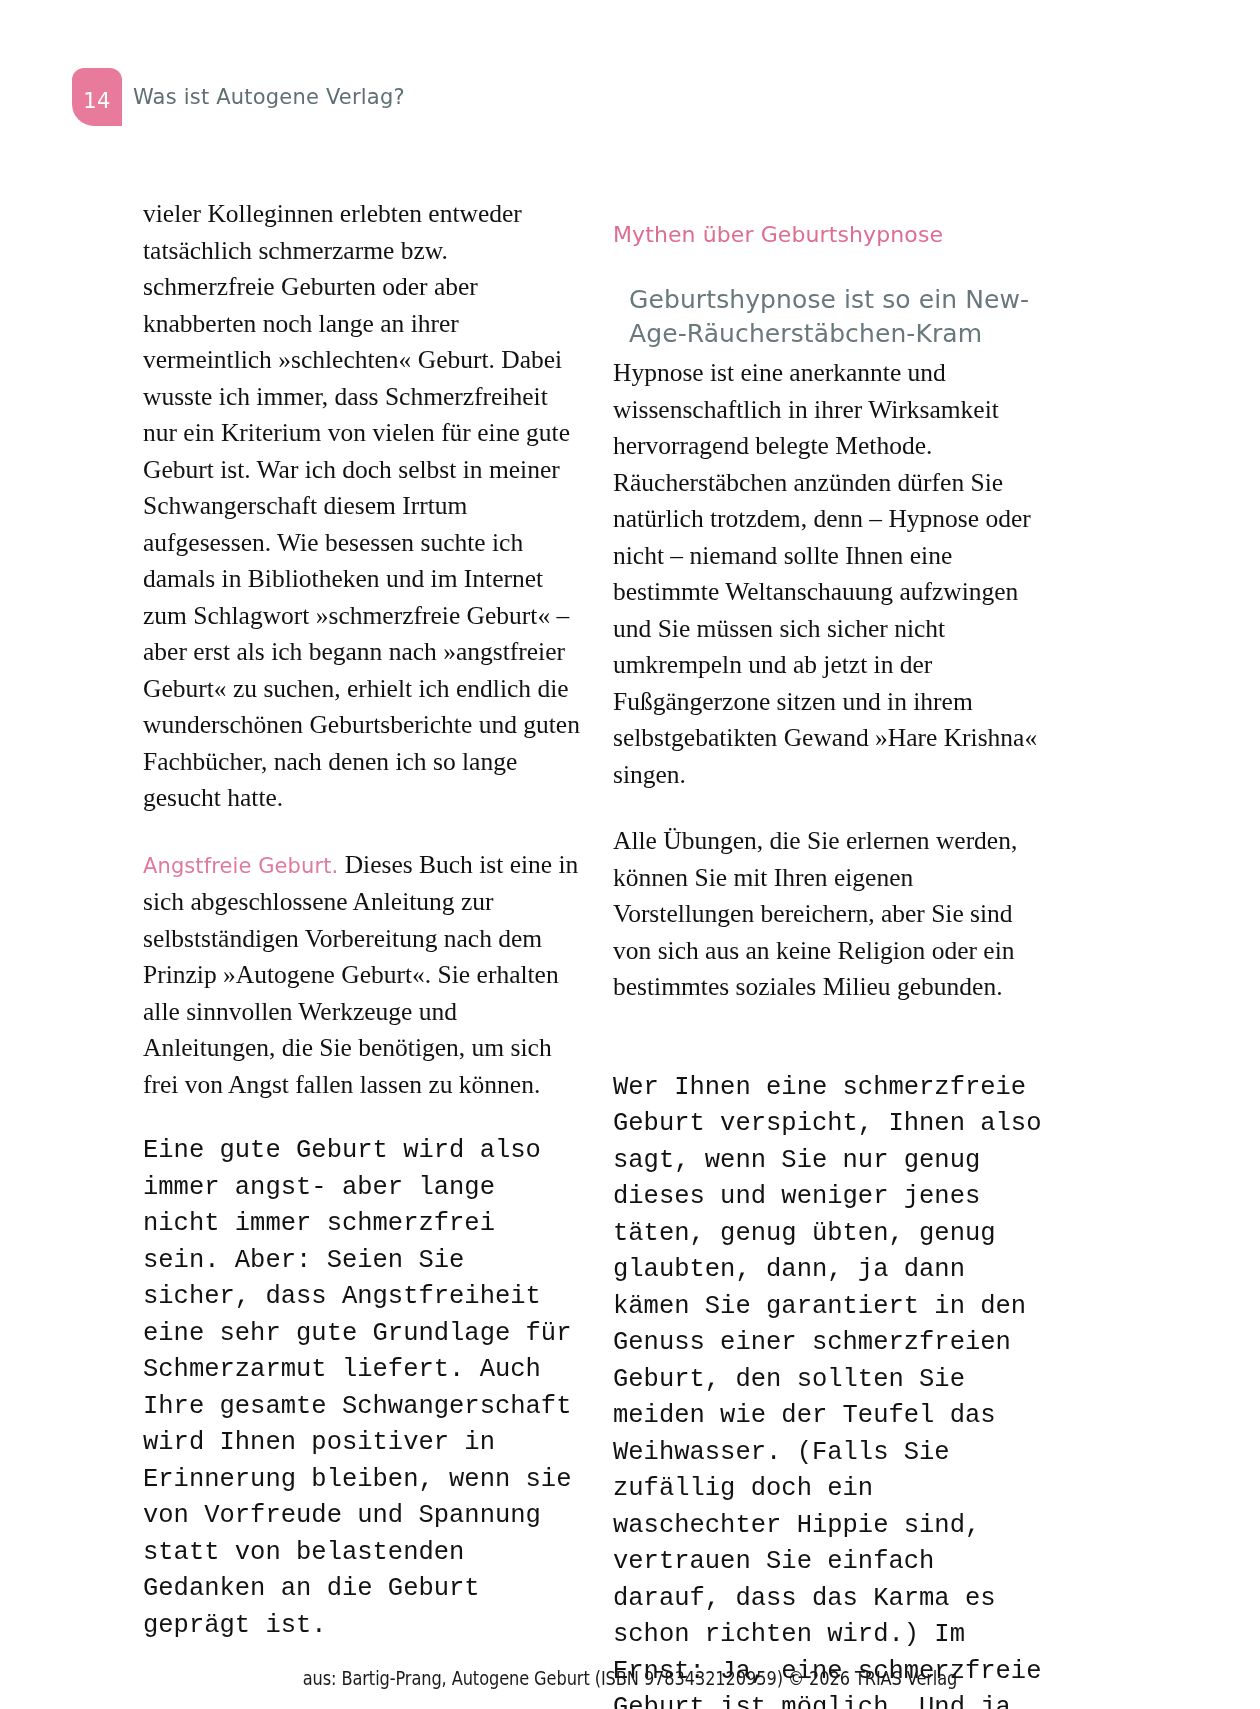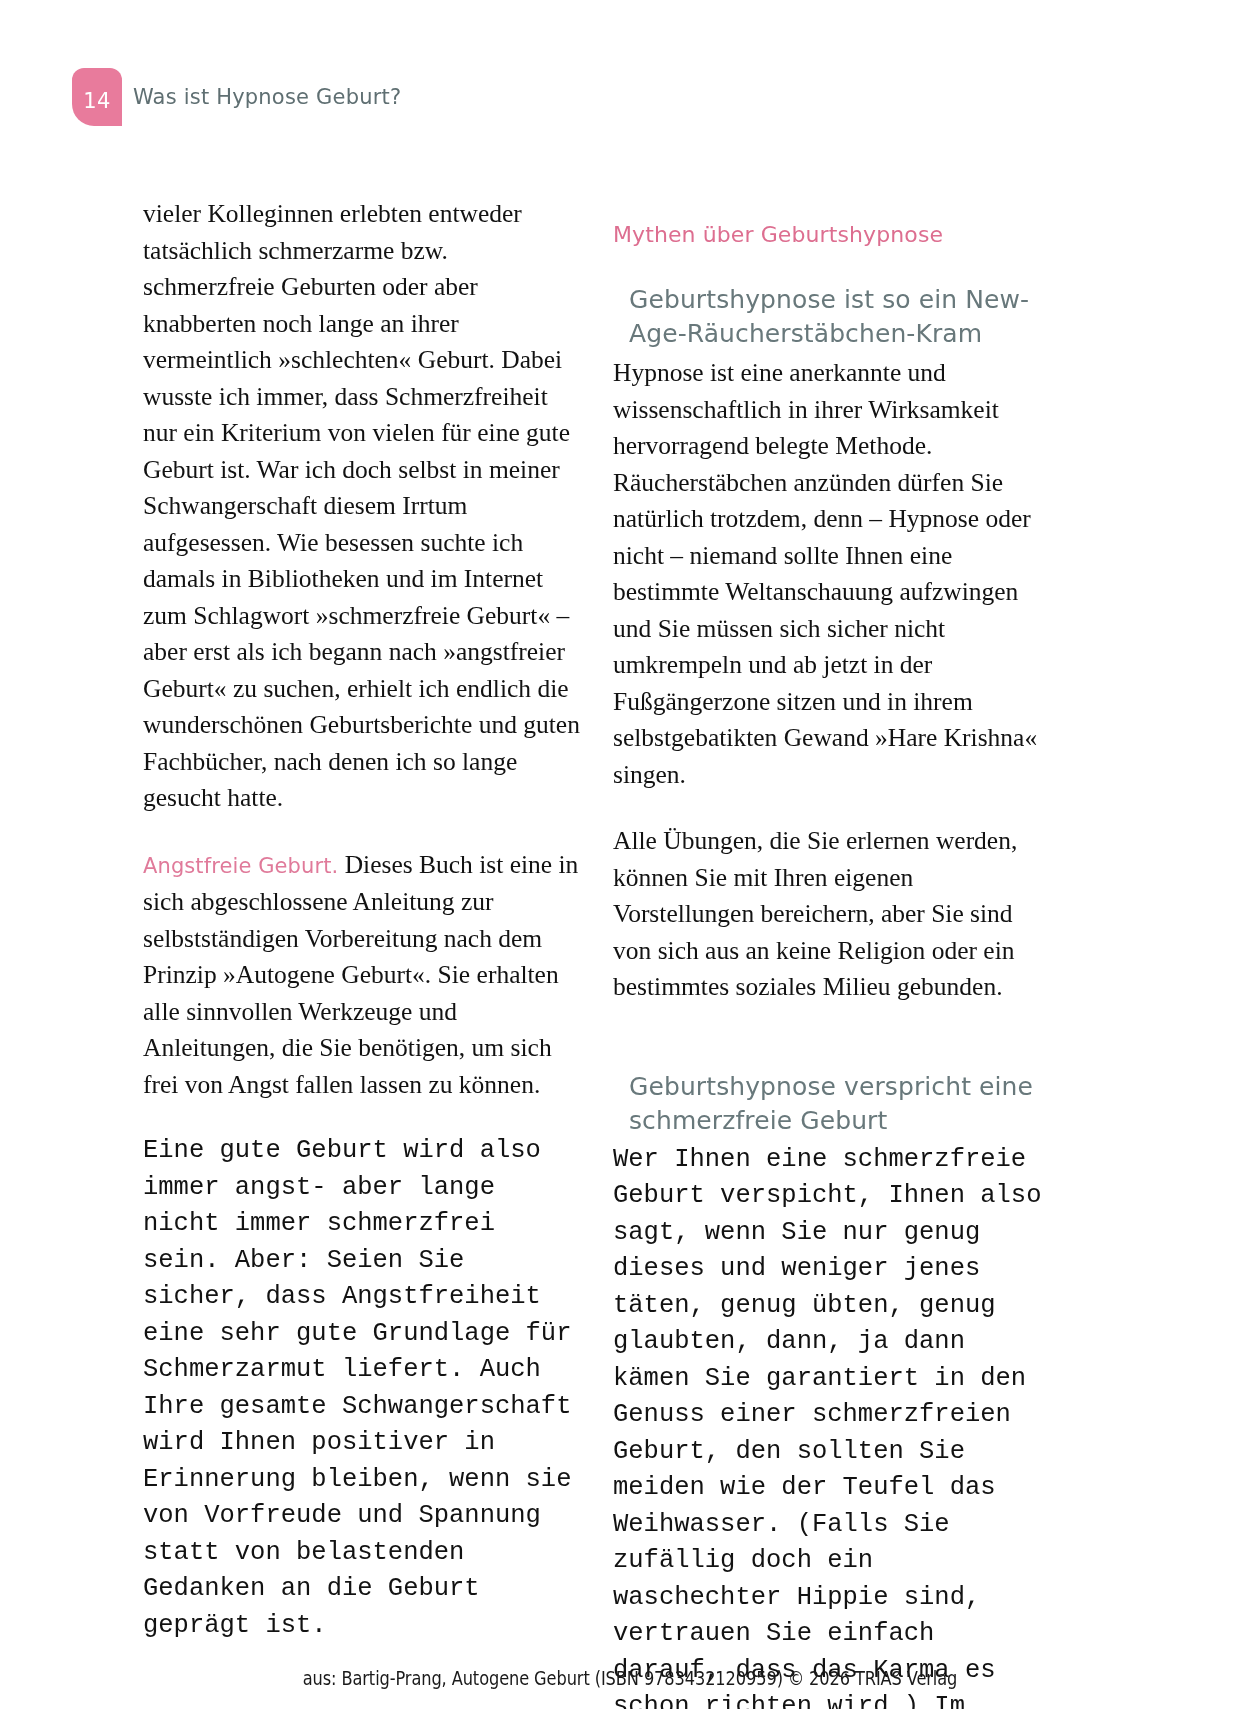--- a/index.html
+++ b/index.html
@@ -117,21 +117,21 @@
     color: #1a1a1a;
     letter-spacing: -0.1px;
     transform: scaleX(0.9);
   }
 </style>
 </head>
 <body>
 
 <div class="page-header">
   <div class="page-number-badge">14</div>
-  <div class="header-title">Was ist Hypnose Geburt?</div>
+  <div class="header-title">Was ist Autogene Verlag?</div>
 </div>
 
 <div class="columns">
 
   <div class="column column-left">
 
     <p class="body-par">vieler Kolleginnen erlebten entweder tatsächlich schmerzarme bzw. schmerzfreie Geburten oder aber knabberten noch lange an ihrer vermeintlich »schlechten« Geburt. Dabei wusste ich immer, dass Schmerzfreiheit nur ein Kriterium von vielen für eine gute Geburt ist. War ich doch selbst in meiner Schwangerschaft diesem Irrtum aufgesessen. Wie besessen suchte ich damals in Bibliotheken und im Internet zum Schlagwort »schmerzfreie Geburt« – aber erst als ich begann nach »angstfreier Geburt« zu suchen, erhielt ich endlich die wunderschönen Geburtsberichte und guten Fachbücher, nach denen ich so lange gesucht hatte.</p>
 
     <p class="body-par"><span class="runin-lead">Angstfreie Geburt.</span><span> Dieses Buch ist eine in sich abgeschlossene Anleitung zur selbstständigen Vorbereitung nach dem Prinzip »Autogene Geburt«. Sie erhalten alle sinnvollen Werkzeuge und Anleitungen, die Sie benötigen, um sich frei von Angst fallen lassen zu können.</span></p>
 
@@ -144,21 +144,20 @@
     <h2 class="section-title">Mythen über Geburtshypnose</h2>
 
     <h3 class="sub-title">Geburtshypnose ist so ein New-Age-Räucherstäbchen-Kram</h3>
 
     <p class="body-par">Hypnose ist eine anerkannte und wissenschaftlich in ihrer Wirksamkeit hervorragend belegte Methode. Räucherstäbchen anzünden dürfen Sie natürlich trotzdem, denn – Hypnose oder nicht – niemand sollte Ihnen eine bestimmte Weltanschauung aufzwingen und Sie müssen sich sicher nicht umkrempeln und ab jetzt in der Fußgängerzone sitzen und in ihrem selbstgebatikten Gewand »Hare Krishna« singen.</p>
 
     <p class="body-par">Alle Übungen, die Sie erlernen werden, können Sie mit Ihren eigenen Vorstellungen bereichern, aber Sie sind von sich aus an keine Religion oder ein bestimmtes soziales Milieu gebunden.</p>
 
     <div class="gap-large"></div>
 
-    <h3 class="sub-title">Geburtshypnose verspricht eine schmerzfreie Geburt</h3>
 
     <p class="body-par tight">Wer Ihnen eine schmerzfreie Geburt verspicht, Ihnen also sagt, wenn Sie nur genug dieses und weniger jenes täten, genug übten, genug glaubten, dann, ja dann kämen Sie garantiert in den Genuss einer schmerzfreien Geburt, den sollten Sie meiden wie der Teufel das Weihwasser. (Falls Sie zufällig doch ein waschechter Hippie sind, vertrauen Sie einfach darauf, dass das Karma es schon richten wird.) Im Ernst: Ja, eine schmerzfreie Geburt ist möglich. Und ja, mit viel Übung und gu-</p>
 
   </div>
 
 </div>
 
 <div class="page-footer">aus: Bartig-Prang, Autogene Geburt (ISBN 9783432120959) © 2026 TRIAS Verlag</div>
 
 </body></html>

